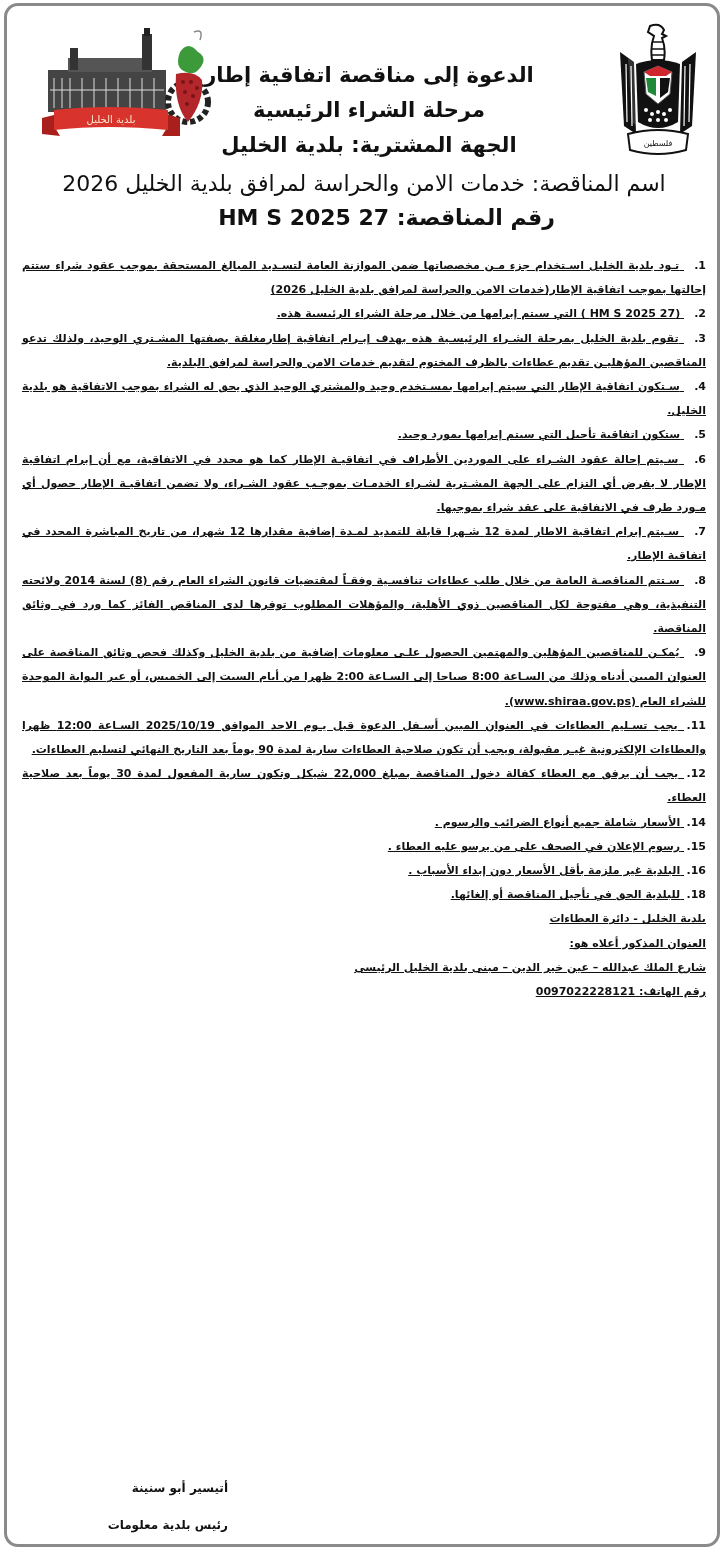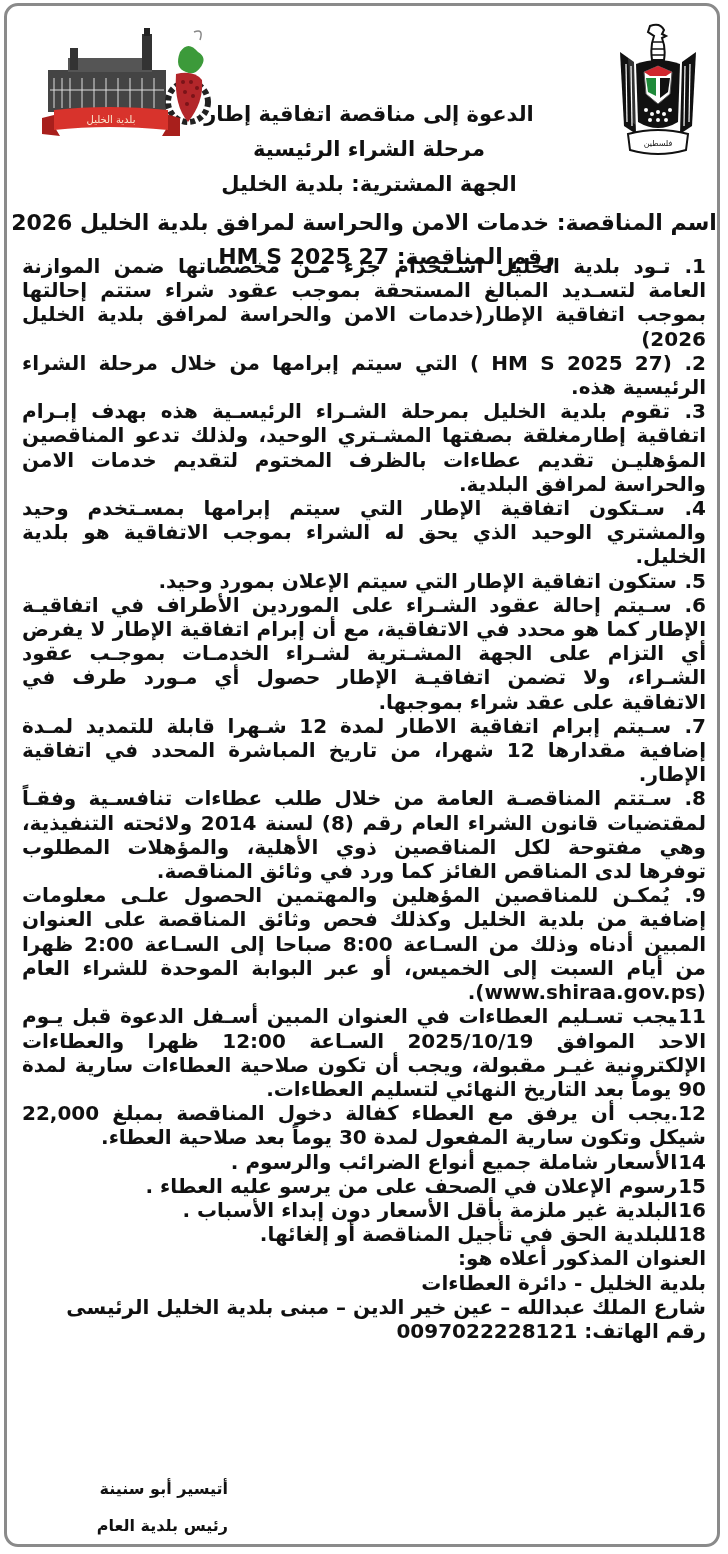--- a/index.html
+++ b/index.html
@@ -4,34 +4,34 @@
 <style>
   html, body { margin:0; padding:0; background:#ffffff; }
   body { width:728px; height:1554px; position:relative; overflow:hidden; font-family:"DejaVu Sans", sans-serif; }
   .frame {
     position:absolute; left:4px; top:3px; width:716px; height:1544px;
     border:3px solid #8a8a8a; border-radius:14px; background:#fff; box-sizing:border-box;
   }
   .header { position:absolute; left:0; top:0; width:728px; height:250px; }
   .emblem { position:absolute; right:18px; top:22px; width:104px; height:140px; }
   .hebron-logo { position:absolute; left:38px; top:22px; width:180px; height:130px; }
-  .titles { position:absolute; left:0; right:0; top:58px; text-align:center; direction:rtl; color:#111;margin-top:39px; }
+  .titles { position:absolute; left:0; right:0; top:58px; text-align:center; direction:rtl; color:#111; }
   .t-line { font-weight:bold; font-size:21px; line-height:35px; }
   .t1 { margin-right:-10px; }
-  .t-name { font-weight:bold; font-size:22px; line-height:34px; margin-top:4px; }
+  .t-name { font-weight:normal; font-size:22px; line-height:34px; margin-top:4px; }
   .t-num { font-weight:bold; font-size:22px; line-height:34px;padding-left:45px; }
   .body {
     position:absolute; left:22px; right:22px; top:254px;
     direction:rtl; text-align:justify; color:#111;
-    font-size:20px; line-height:24.2px; font-weight:bold;
+    font-size:11px; line-height:24.2px; font-weight:bold;text-decoration:underline;
   }
   .item { display:block; }
   .item .num { display:inline-block; width:22px; }
   .address { margin-top:0; }
-  .signature { position:absolute; left:28px; top:1470px; direction:rtl; text-align:right; width:200px; font-weight:bold; font-size:16px; line-height:37px; color:#111; }
+  .signature { position:absolute; left:28px; top:1470px; direction:rtl; text-align:right; width:200px; font-weight:bold; font-size:12px; line-height:37px; color:#111; }
 </style>
 </head>
 <body>
 
 <div class="frame"></div>
 
 <div class="header">
 
   <svg class="emblem" viewBox="0 0 104 140">
 
@@ -119,39 +119,39 @@
     <div class="t-name">اسم المناقصة: خدمات الامن والحراسة لمرافق بلدية الخليل 2026</div>
     <div class="t-num">رقم المناقصة: HM S 2025 27</div>
   </div>
 </div>
 
 <div class="body">
   <div class="item"><span class="num">1.</span> <span>تـود بلدية الخليل اسـتخدام جزء مـن مخصصاتها ضمن الموازنة العامة لتسـديد المبالغ المستحقة بموجب عقود شراء ستتم إحالتها بموجب اتفاقية الإطار(خدمات الامن والحراسة لمرافق بلدية الخليل 2026)</span></div>
   <div class="item"><span class="num">2.</span> <span>(HM S 2025 27 ) التي سيتم إبرامها من خلال مرحلة الشراء الرئيسية هذه.</span></div>
   <div class="item"><span class="num">3.</span> <span>تقوم بلدية الخليل بمرحلة الشـراء الرئيسـية هذه بهدف إبـرام اتفاقية إطارمغلقة بصفتها المشـتري الوحيد، ولذلك تدعو المناقصين المؤهليـن تقديم عطاءات بالظرف المختوم لتقديم خدمات الامن والحراسة لمرافق البلدية.</span></div>
   <div class="item"><span class="num">4.</span> <span>سـتكون اتفاقية الإطار التي سيتم إبرامها بمسـتخدم وحيد والمشتري الوحيد الذي يحق له الشراء بموجب الاتفاقية هو بلدية الخليل.</span></div>
-  <div class="item"><span class="num">5.</span> <span>ستكون اتفاقية الإطار التي سيتم الإعلان بمورد وحيد.</span></div>
+  <div class="item"><span class="num">5.</span> <span>ستكون اتفاقية تأجيل التي سيتم إبرامها بمورد وحيد.</span></div>
   <div class="item"><span class="num">6.</span> <span>سـيتم إحالة عقود الشـراء على الموردين الأطراف في اتفاقيـة الإطار كما هو محدد في الاتفاقية، مع أن إبرام اتفاقية الإطار لا يفرض أي التزام على الجهة المشـترية لشـراء الخدمـات بموجـب عقود الشـراء، ولا تضمن اتفاقيـة الإطار حصول أي مـورد طرف في الاتفاقية على عقد شراء بموجبها.</span></div>
   <div class="item"><span class="num">7.</span> <span>سـيتم إبرام اتفاقية الاطار لمدة 12 شـهرا قابلة للتمديد لمـدة إضافية مقدارها 12 شهرا، من تاريخ المباشرة المحدد في اتفاقية الإطار.</span></div>
   <div class="item"><span class="num">8.</span> <span>سـتتم المناقصـة العامة من خلال طلب عطاءات تنافسـية وفقـاً لمقتضيات قانون الشراء العام رقم (8) لسنة 2014 ولائحته التنفيذية، وهي مفتوحة لكل المناقصين ذوي الأهلية، والمؤهلات المطلوب توفرها لدى المناقص الفائز كما ورد في وثائق المناقصة.</span></div>
   <div class="item"><span class="num">9.</span> <span>يُمكـن للمناقصين المؤهلين والمهتمين الحصول علـى معلومات إضافية من بلدية الخليل وكذلك فحص وثائق المناقصة على العنوان المبين أدناه وذلك من السـاعة 8:00 صباحا إلى السـاعة 2:00 ظهرا من أيام السبت إلى الخميس، أو عبر البوابة الموحدة للشراء العام (www.shiraa.gov.ps).</span></div>
   <div class="item"><span class="num">11.</span> <span>يجب تسـليم العطاءات في العنوان المبين أسـفل الدعوة قبل يـوم الاحد الموافق 2025/10/19 السـاعة 12:00 ظهرا والعطاءات الإلكترونية غيـر مقبولة، ويجب أن تكون صلاحية العطاءات سارية لمدة 90 يوماً بعد التاريخ النهائي لتسليم العطاءات.</span></div>
   <div class="item"><span class="num">12.</span> <span>يجب أن يرفق مع العطاء كفالة دخول المناقصة بمبلغ 22,000 شيكل وتكون سارية المفعول لمدة 30 يوماً بعد صلاحية العطاء.</span></div>
   <div class="item"><span class="num">14.</span> <span>الأسعار شاملة جميع أنواع الضرائب والرسوم .</span></div>
   <div class="item"><span class="num">15.</span> <span>رسوم الإعلان في الصحف على من يرسو عليه العطاء .</span></div>
   <div class="item"><span class="num">16.</span> <span>البلدية غير ملزمة بأقل الأسعار دون إبداء الأسباب .</span></div>
   <div class="item"><span class="num">18.</span> <span>للبلدية الحق في تأجيل المناقصة أو إلغائها.</span></div>
 
   <div class="address">
+    <div>بلدية الخليل  - دائرة العطاءات</div>
     <div>العنوان المذكور أعلاه هو:</div>
-    <div>بلدية الخليل  - دائرة العطاءات</div>
     <div>شارع الملك عبدالله – عين خير الدين – مبنى بلدية الخليل الرئيسى</div>
     <div>
       <span>رقم الهاتف:</span>
       <span>0097022228121</span>
     </div>
   </div>
 </div>
 
 <div class="signature">
   <div>أتيسير أبو سنينة</div>
-  <div>رئيس بلدية العام</div>
+  <div>رئيس بلدية معلومات</div>
 </div>
 
 </body></html>

